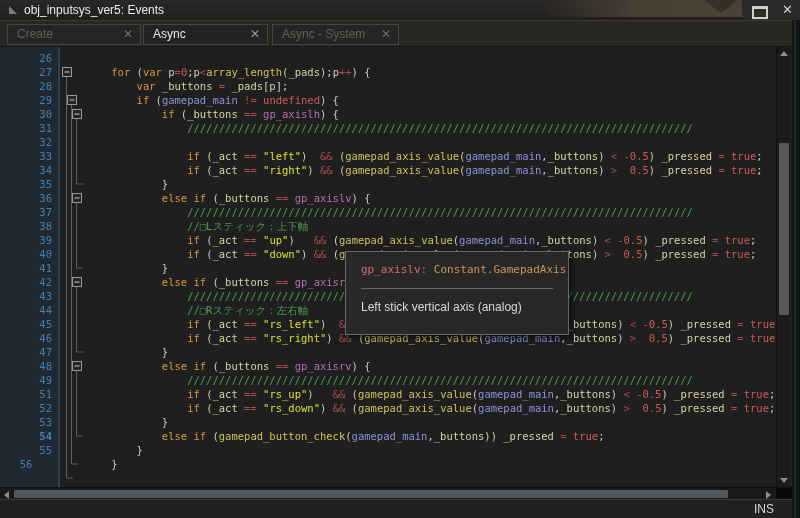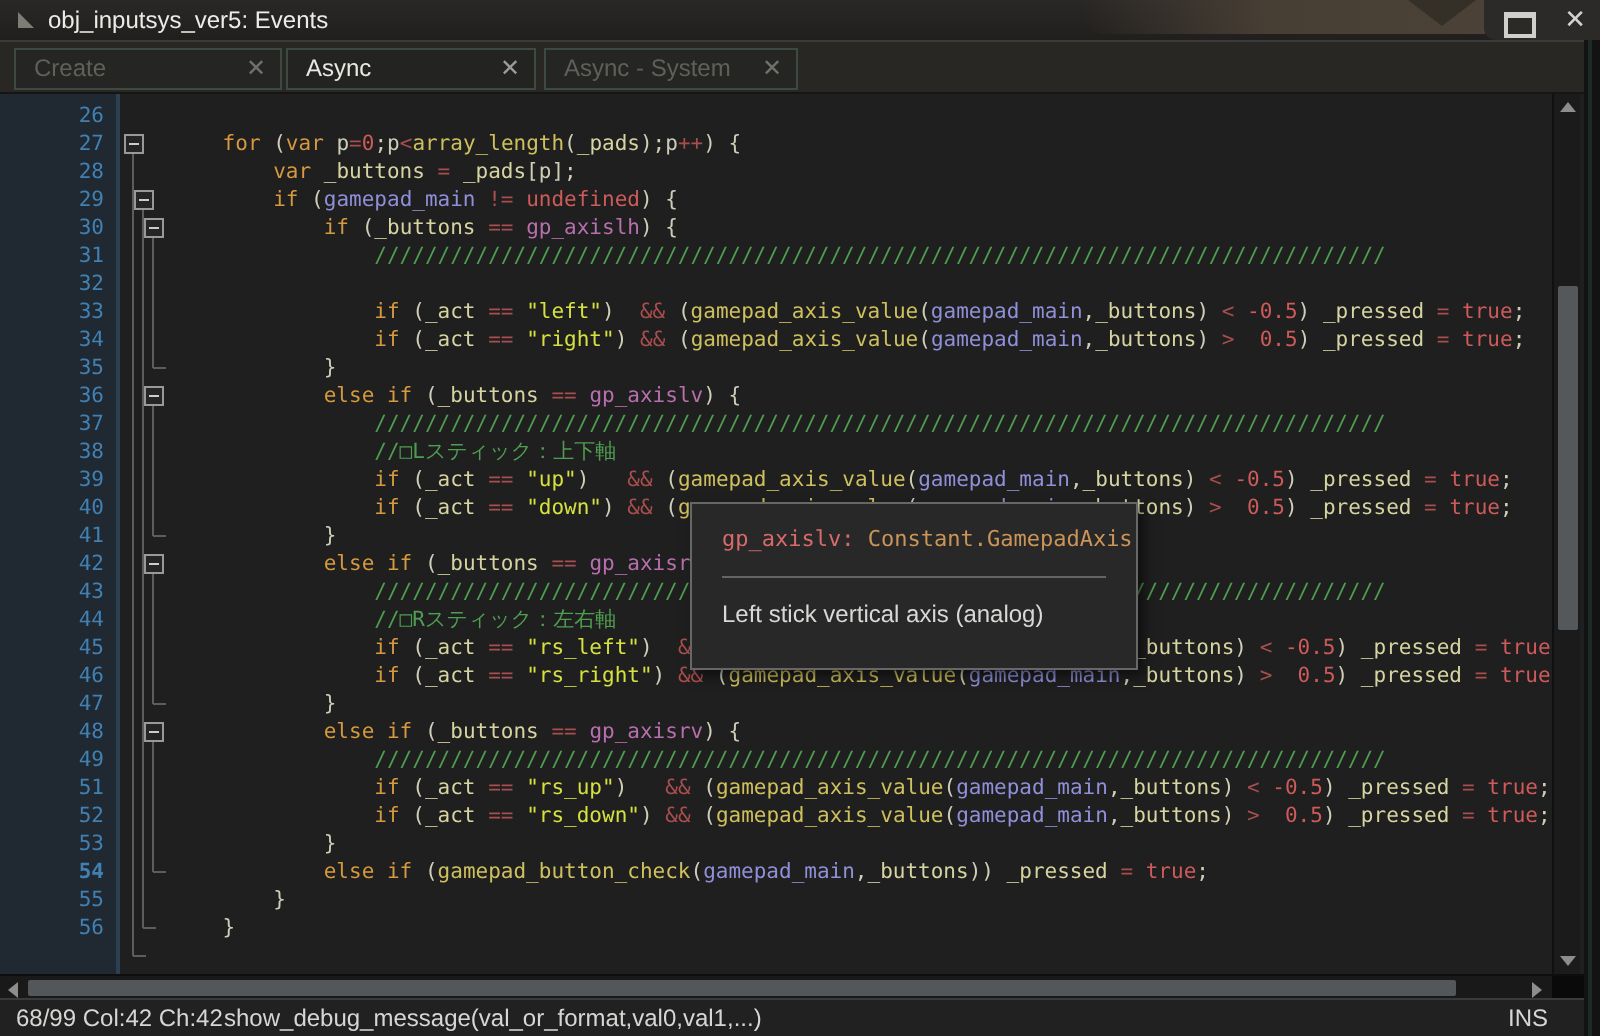--- a/index.html
+++ b/index.html
@@ -221,21 +221,21 @@
         </div>
         <div class="line">
           <span class="ln" style="color: rgb(65, 128, 179); font-weight: bold;">54</span>
           <span class="code"><span style="color: rgb(207, 204, 184);">            </span><span style="color: rgb(214, 153, 63);">else</span><span style="color: rgb(207, 204, 184);"> </span><span style="color: rgb(214, 153, 63);">if</span><span style="color: rgb(207, 204, 184);"> (</span><span style="color: rgb(207, 192, 94);">gamepad_button_check</span><span style="color: rgb(207, 204, 184);">(</span><span style="color: rgb(143, 144, 217);">gamepad_main</span><span style="color: rgb(207, 204, 184);">,</span><span style="color: rgb(214, 212, 160);">_buttons</span><span style="color: rgb(207, 204, 184);">)) </span><span style="color: rgb(214, 212, 160);">_pressed</span><span style="color: rgb(207, 204, 184);"> </span><span style="color: rgb(169, 78, 78);">=</span><span style="color: rgb(207, 204, 184);"> </span><span style="color: rgb(207, 90, 90);">true</span><span style="color: rgb(207, 204, 184);">;</span></span>
         </div>
         <div class="line">
           <span class="ln" style="color: rgb(65, 128, 179);">55</span>
           <span class="code"><span style="color: rgb(207, 204, 184);">        }</span></span>
         </div>
         <div class="line">
-          <span class="ln" style="color: rgb(65, 128, 179);">56</span>
+          <span class="ln" style="color: rgb(65, 128, 179); text-align: center;">56</span>
           <span class="code"><span style="color: rgb(207, 204, 184);">    }</span></span>
         </div>
       </div>
     <svg class="fold-svg" width="30" height="436">
         <line x1="8.5" y1="25" x2="8.5" y2="427" stroke="#5d5d5d" stroke-width="1"></line>
         <line x1="8.5" y1="427" x2="15" y2="427" stroke="#5d5d5d" stroke-width="1"></line>
         <rect x="4.5" y="16.5" width="9" height="9" fill="#252525" stroke="#999999"></rect>
         <line x1="6.5" y1="21" x2="11.5" y2="21" stroke="#cccccc" stroke-width="1"></line>
         <line x1="13.5" y1="53" x2="13.5" y2="413" stroke="#5d5d5d" stroke-width="1"></line>
         <line x1="13.5" y1="413" x2="20" y2="413" stroke="#5d5d5d" stroke-width="1"></line>
@@ -273,20 +273,18 @@
   </div>
 
   <div class="hscroll">
     <div class="arr left"></div>
     <div class="hthumb"></div>
     <div class="arr right"></div>
     <div class="hcorner"></div>
   </div>
 
   <div class="statusbar">
-    <span class="st-pos">68/99 Col:42 Ch:42</span>
-    <span class="st-hint">show_debug_message(val_or_format,val0,val1,...)</span>
     <span class="st-mode">INS</span>
   </div>
 
   <div class="rborder"></div>
   <div class="rline"></div>
 </div>
 
 </body></html>

